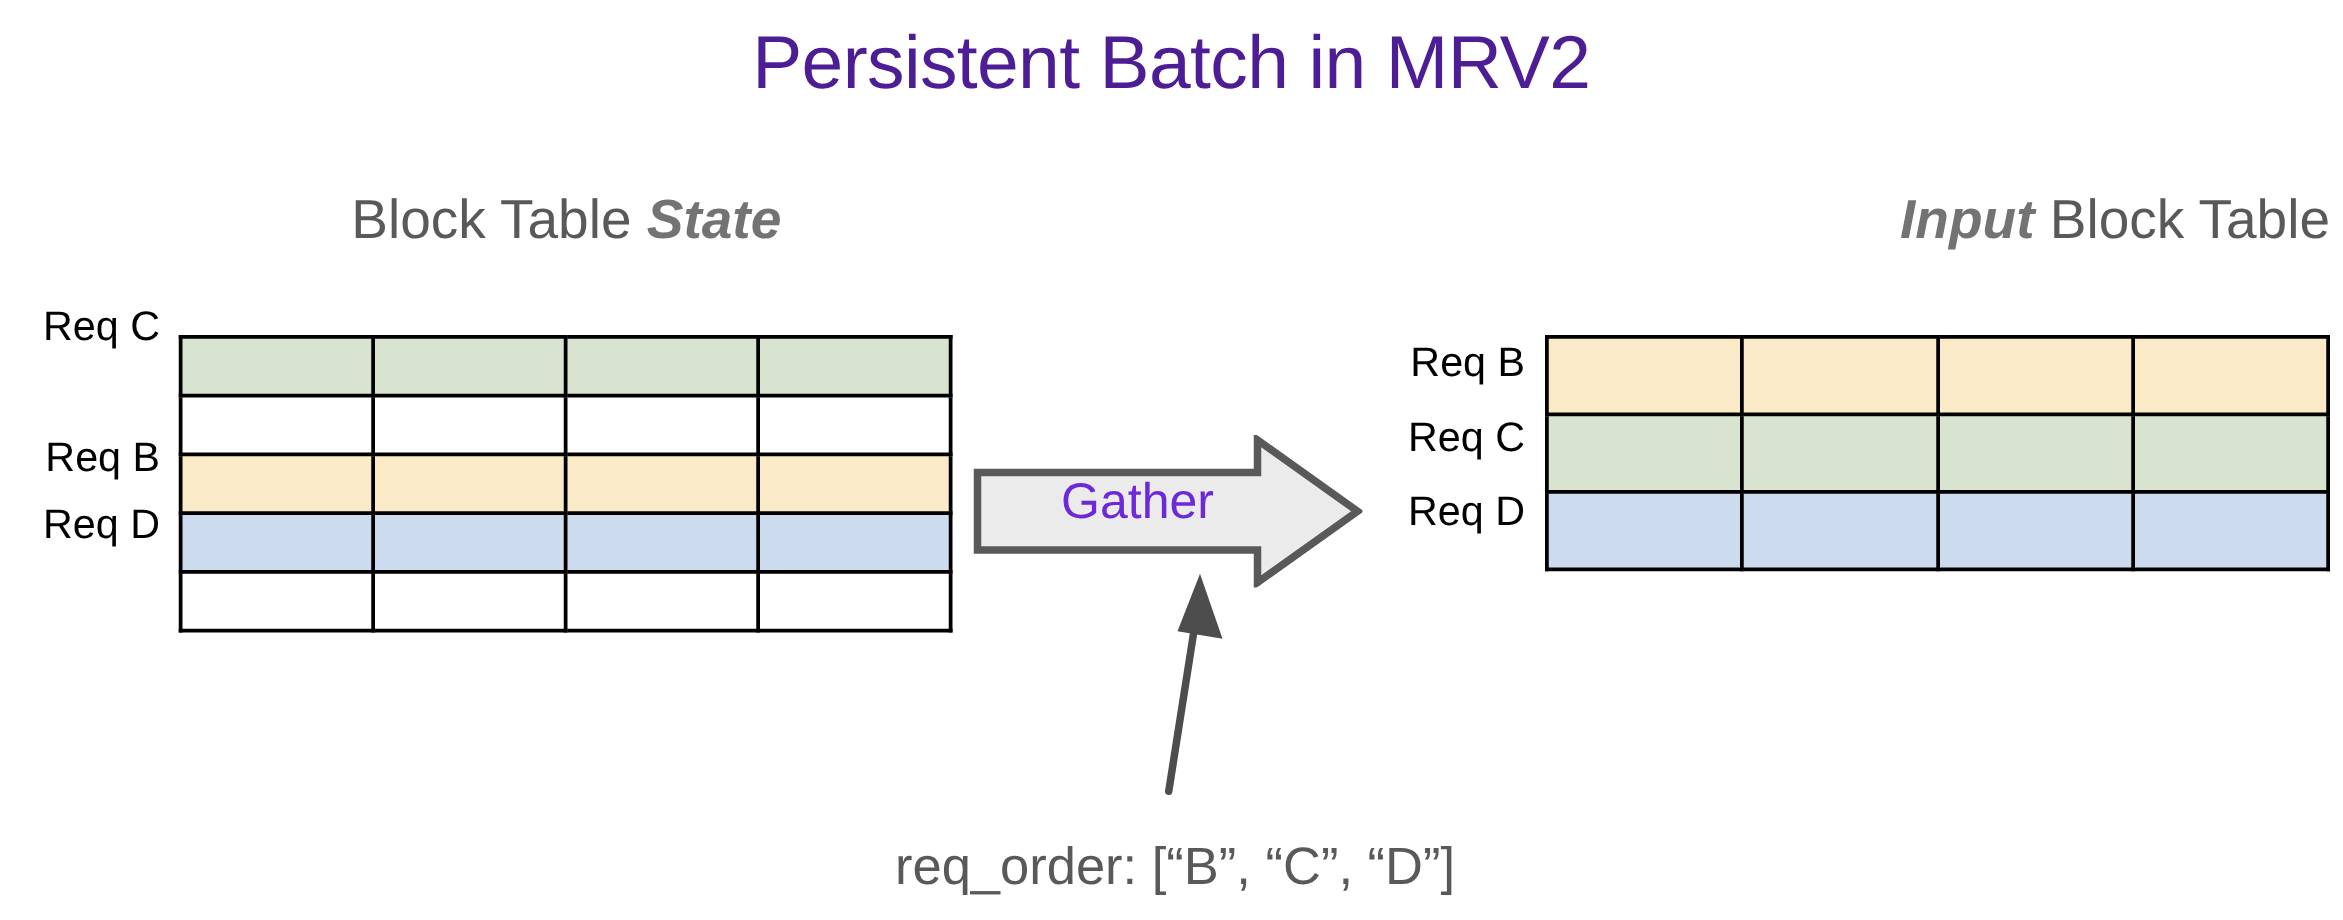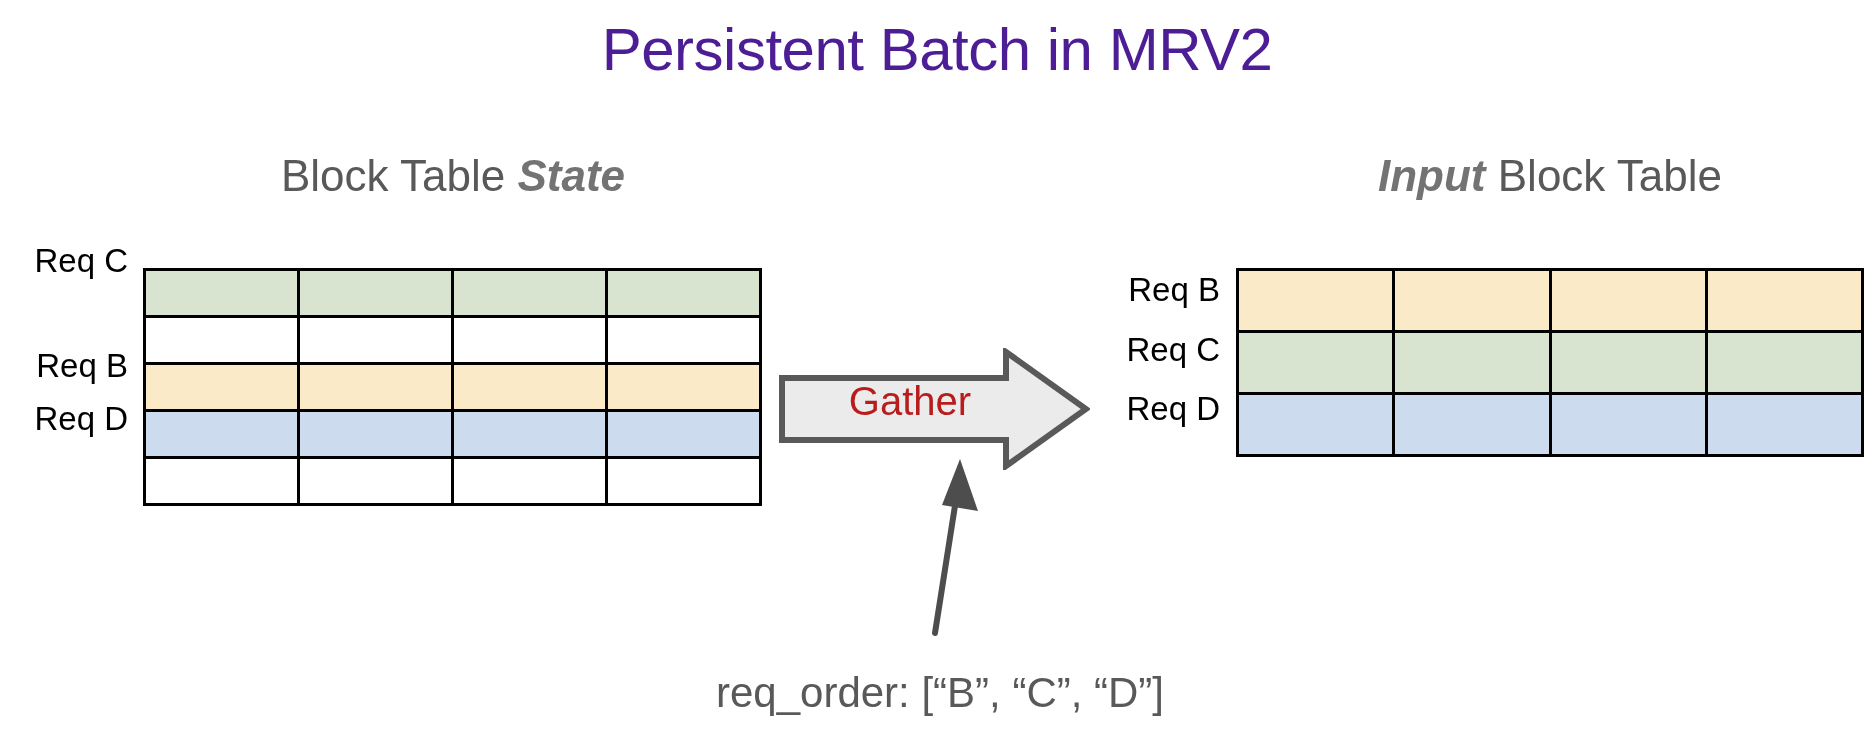--- a/index.html
+++ b/index.html
@@ -46,21 +46,21 @@
   #heading-left {
     left: 143px;
     top: 150px;
     width: 620px;
     text-align: center;
   }
   #heading-right {
     left: 1236px;
     top: 150px;
     width: 628px;
-    text-align: center;
+    text-align: right;
   }
   .accent {
     color: #737373;
     font-weight: bold;
     font-style: italic;
   }
 
   
   .block-table {
     position: absolute;
@@ -111,21 +111,21 @@
     height: 122px;
   }
   #gather-label {
     position: absolute;
     left: 795px;
     top: 378px;
     width: 230px;
     text-align: center;
     font-size: 40px;
     line-height: 46px;
-    color: #b91c1c;
+    color: #6d28d9;
     white-space: nowrap;
   }
 
   
   #pointer-arrow {
     position: absolute;
     left: 900px;
     top: 455px;
     width: 130px;
     height: 185px;

